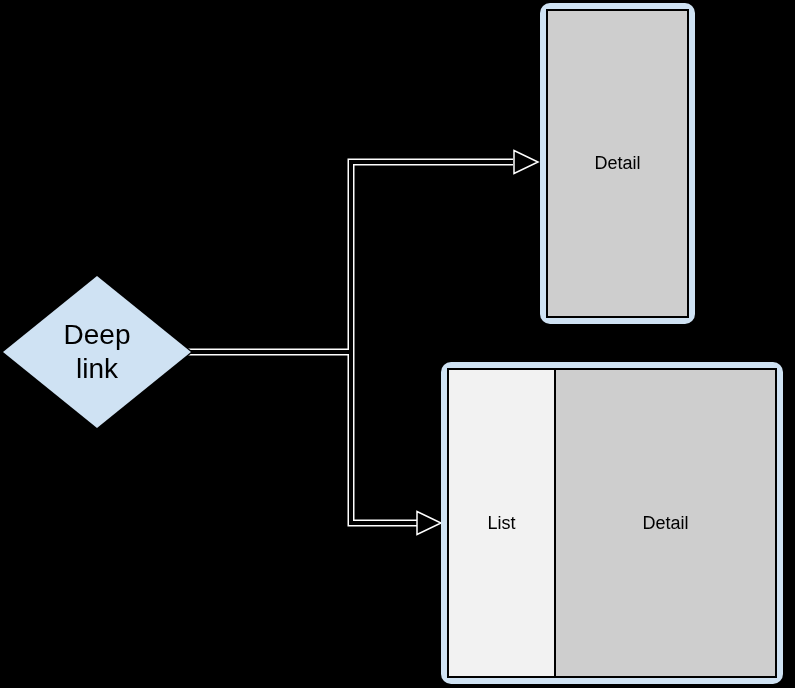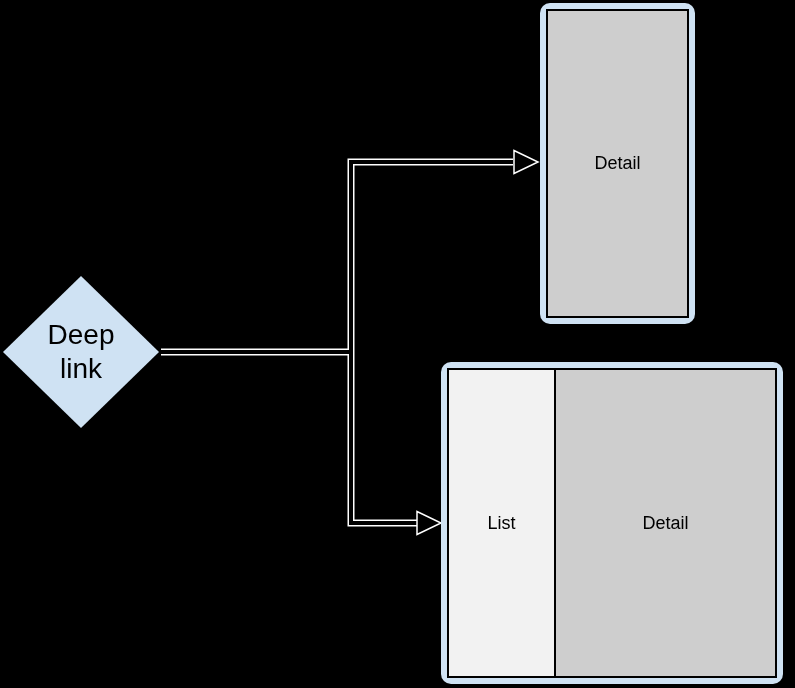--- a/index.html
+++ b/index.html
@@ -8,21 +8,21 @@
     width: 795px;
     height: 688px;
     background: #000;
     overflow: hidden;
     font-family: "Liberation Sans", sans-serif;
     color: #000;
   }
   .connectors { position: absolute; left: 0; top: 0; }
 
   
-  .diamond { position: absolute; left: 1px; top: 274px; width: 160px; height: 156px; }
+  .diamond { position: absolute; left: 1px; top: 274px; width: 160px; height: 156px; padding-left: 32px; }
   .diamond .shape-border {
     position: absolute; inset: 0;
     background: #000;
     clip-path: polygon(50% 0, 100% 50%, 50% 100%, 0 50%);
   }
   .diamond .shape-fill {
     position: absolute; inset: 2px;
     background: #cfe2f3;
     clip-path: polygon(50% 0, 100% 50%, 50% 100%, 0 50%);
   }

